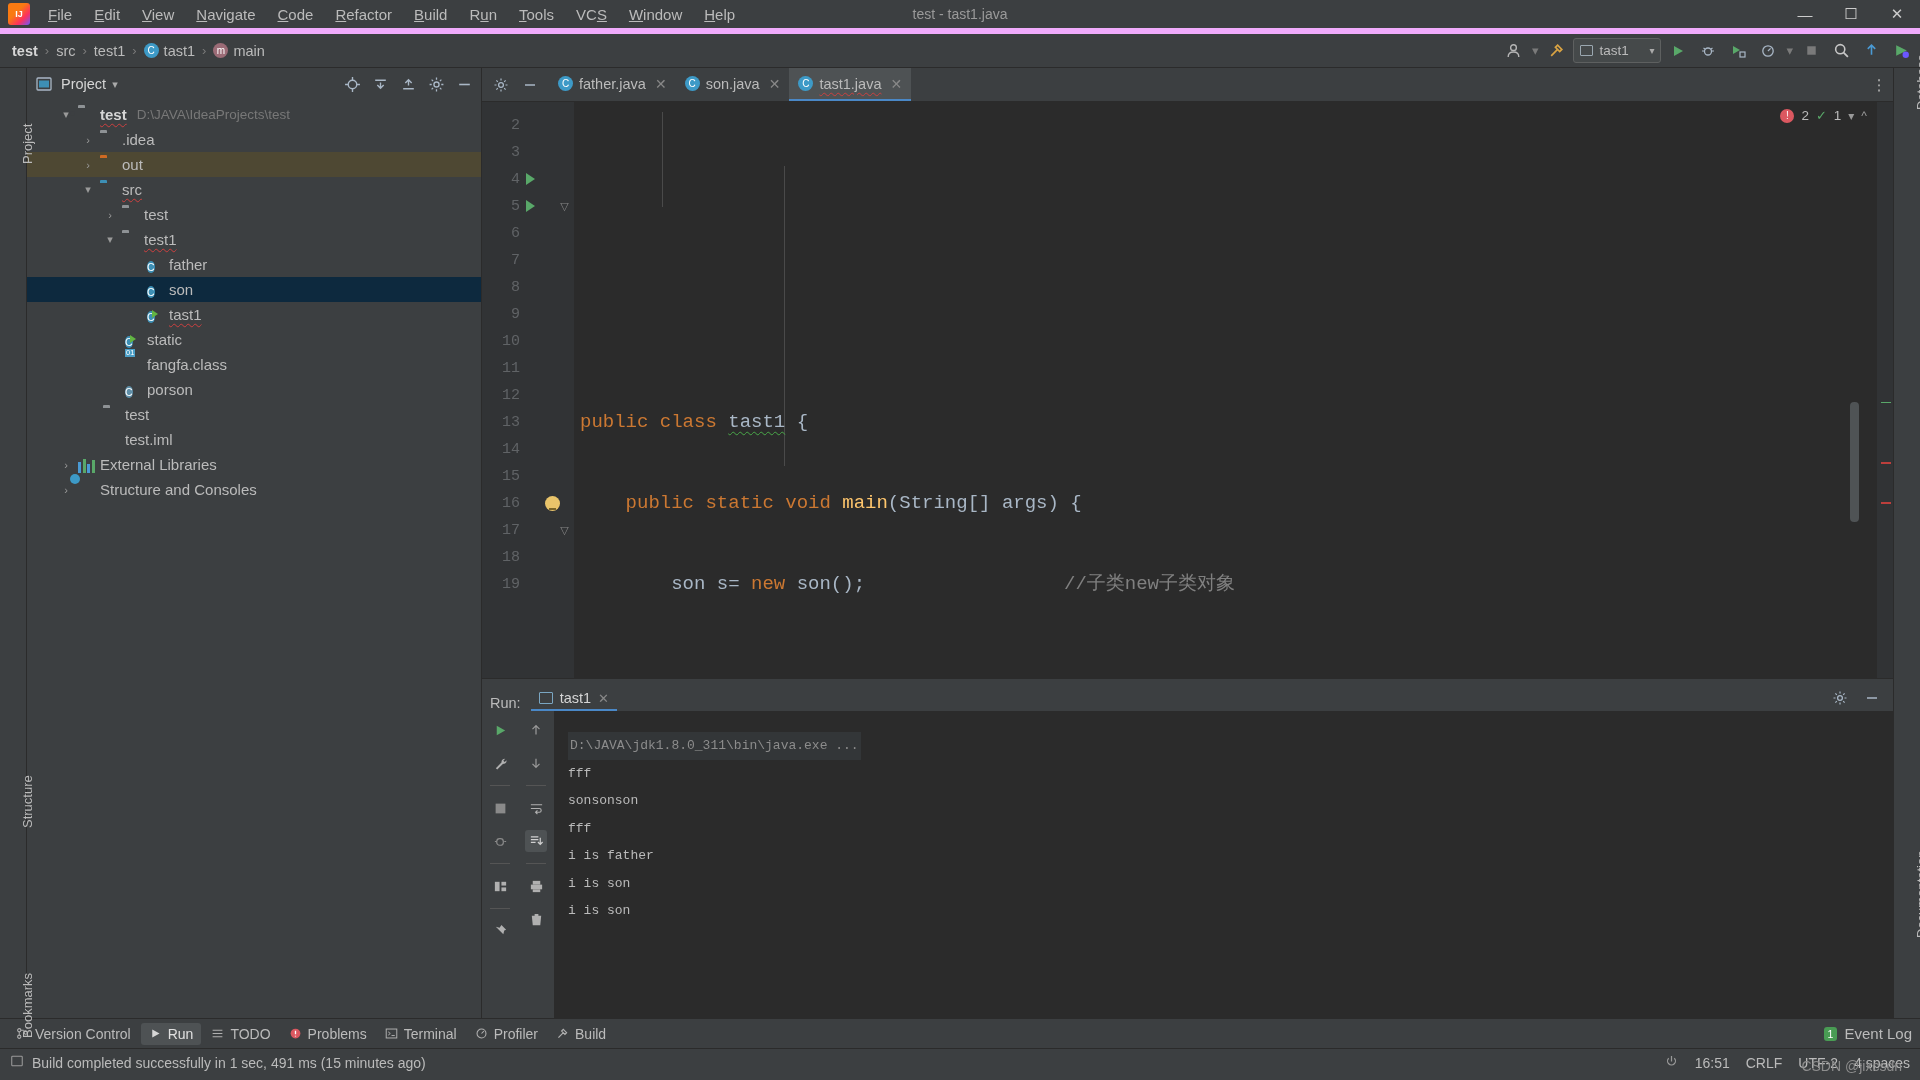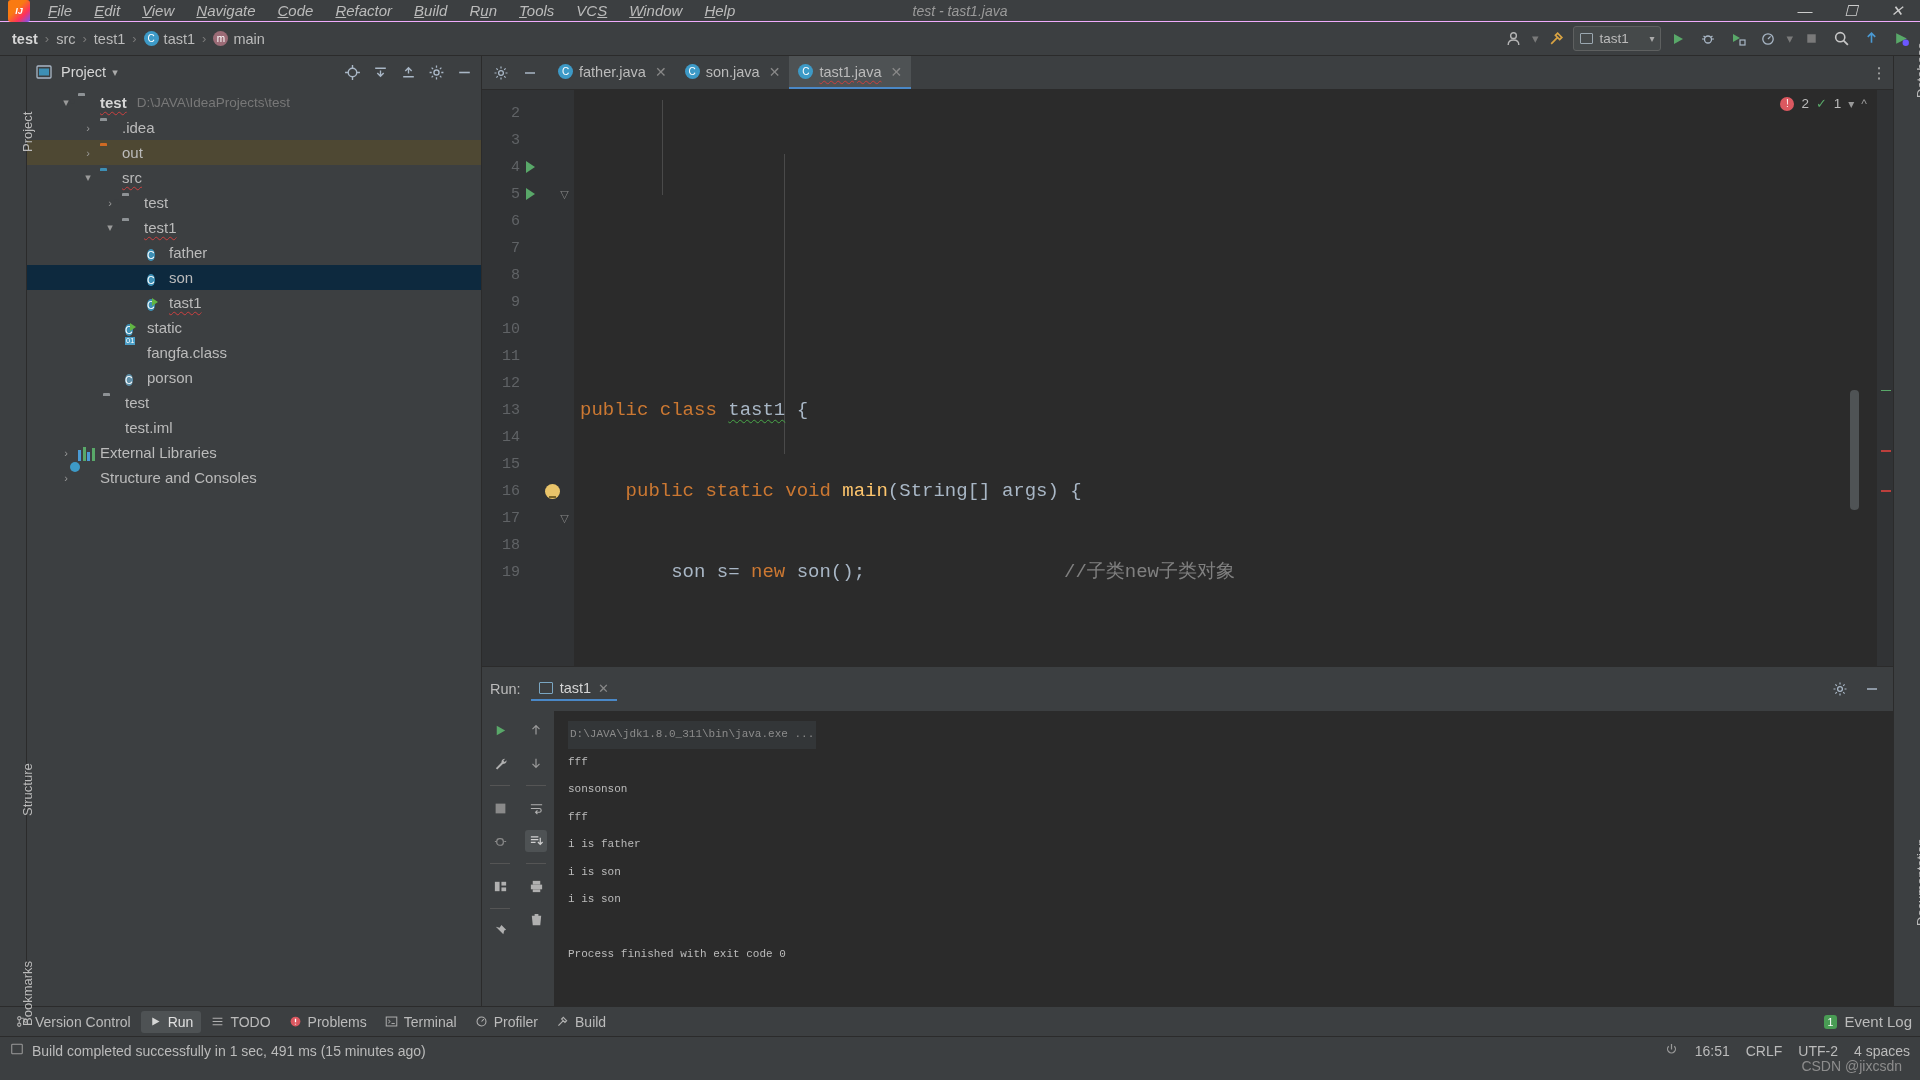--- a/index.html
+++ b/index.html
@@ -5,22 +5,22 @@
   * { box-sizing: border-box; margin:0; padding:0; }
   html,body{width:1920px;height:1080px;overflow:hidden;}
   body{
     font-family:"Liberation Sans", sans-serif;
     background:#3c3f41; color:#bbbbbb; font-size:15px;
     -webkit-font-smoothing:antialiased;
   }
   .mono{font-family:"Liberation Mono", monospace;}
 
   
-  #titlebar{height:22px;background:#3c3f41;display:flex;align-items:center;
-            border-bottom:1px solid #f0abfc;position:relative;font-style:italic;}
+  #titlebar{height:34px;background:#3c3f41;display:flex;align-items:center;
+            border-bottom:6px solid #f0abfc;position:relative;}
   .ij-logo{width:22px;height:22px;margin:0 8px 0 8px;border-radius:3px;
     background:linear-gradient(135deg,#f97a12 0%,#f97a12 40%,#fe315d 70%,#6b57ff 100%);
     position:relative;flex:none;}
   .ij-logo::after{content:"IJ";position:absolute;inset:0;display:flex;align-items:center;
     justify-content:center;font-size:9px;font-weight:bold;color:#fff;}
   .menu{display:flex;align-items:center;gap:2px;}
   .menu-item{padding:4px 10px;font-size:15px;color:#bbbbbb;cursor:default;white-space:nowrap;}
   .menu-item u{text-decoration:underline;}
   #win-title{position:absolute;left:0;right:0;text-align:center;font-size:14px;color:#9a9a9a;
              pointer-events:none;}
@@ -131,34 +131,34 @@
             font-size:13.5px;color:#bbb;z-index:5;}
   .dot-err{width:14px;height:14px;border-radius:50%;background:#db5860;color:#fff;font-size:10px;
            line-height:14px;text-align:center;}
   .chk{color:#59a869;font-size:13px;}
   #scrollthumb{position:absolute;right:18px;top:300px;width:9px;height:120px;background:#4f5355;
                border-radius:4px;}
 
   
   #runpanel{height:340px;background:#3c3f41;display:flex;flex-direction:column;flex:none;
             border-top:1px solid #2b2b2b;}
-  #runhead{height:44px;display:flex;align-items:center;padding:0 8px;gap:10px;flex:none;}
+  #runhead{height:32px;display:flex;align-items:flex-end;padding:0 8px;gap:10px;flex:none;}
   #runhead .lbl{font-size:14.5px;color:#bbb;}
   .runtab{display:flex;align-items:center;gap:7px;padding:3px 8px;font-size:14.5px;
           border-bottom:2px solid #4a88c7;color:#d6d6d6;}
   .runtab .mini{width:14px;height:12px;border:1.5px solid #7aa6c2;border-radius:1px;flex:none;}
   #runhead .right{margin-left:auto;display:flex;gap:6px;align-items:center;}
   #runbody{flex:1;display:flex;min-height:0;}
   .runrail{width:36px;background:#3c3f41;display:flex;flex-direction:column;align-items:center;
            padding-top:8px;gap:11px;flex:none;}
   .rr{width:22px;height:22px;display:flex;align-items:center;justify-content:center;color:#a4a4a4;}
   .rr.on{background:#4e5254;border-radius:3px;}
   .rrsep{width:20px;height:1px;background:#555;}
-  #console{flex:1;background:#2b2b2b;padding:10px 0 0 14px;overflow:hidden;
-           font-family:"Liberation Mono",monospace;font-size:11px;line-height:27.5px;color:#bbbbbb;}
+  #console{flex:1;background:#2b2b2b;padding:21px 0 0 14px;overflow:hidden;
+           font-family:"Liberation Mono",monospace;font-size:13px;line-height:27.5px;color:#bbbbbb;}
   .cmdline{color:#8c8c8c;background:#333638;display:inline-block;padding:0 2px;}
 
   
   #toolbar-bottom{height:30px;background:#3c3f41;display:flex;align-items:center;gap:2px;
                   padding:0 8px;border-top:1px solid #2b2b2b;flex:none;}
   .btb{display:flex;align-items:center;gap:6px;padding:3px 8px;font-size:14px;color:#bbb;border-radius:3px;}
   .btb.on{background:#4e5254;color:#e0e0e0;}
   #toolbar-bottom .right{margin-left:auto;display:flex;align-items:center;gap:7px;}
   .badge{background:#499c54;color:#fff;font-size:10.5px;border-radius:3px;padding:0 4px;line-height:14px;}
   #statusbar{height:28px;background:#3c3f41;display:flex;align-items:center;padding:0 10px;
@@ -686,21 +686,20 @@
         </div>
         <div id="console">
           <div><span class="cmdline">D:\JAVA\jdk1.8.0_311\bin\java.exe ...</span></div>
           <div>fff</div>
           <div>sonsonson</div>
           <div>fff</div>
           <div>i is father</div>
           <div>i is son</div>
           <div>i is son</div>
           <div style="height:27px">&nbsp;</div>
-          <div>Process finished with exit code 0</div>
         </div>
       </div>
     </div>
   </div>
 
   <div class="rrail-r">
     <div class="rail-lbl" style="top:42px;left:20px">Database</div>
     <div class="rail-lbl" style="top:870px;left:20px">Documentation</div>
   </div>
 </div>

